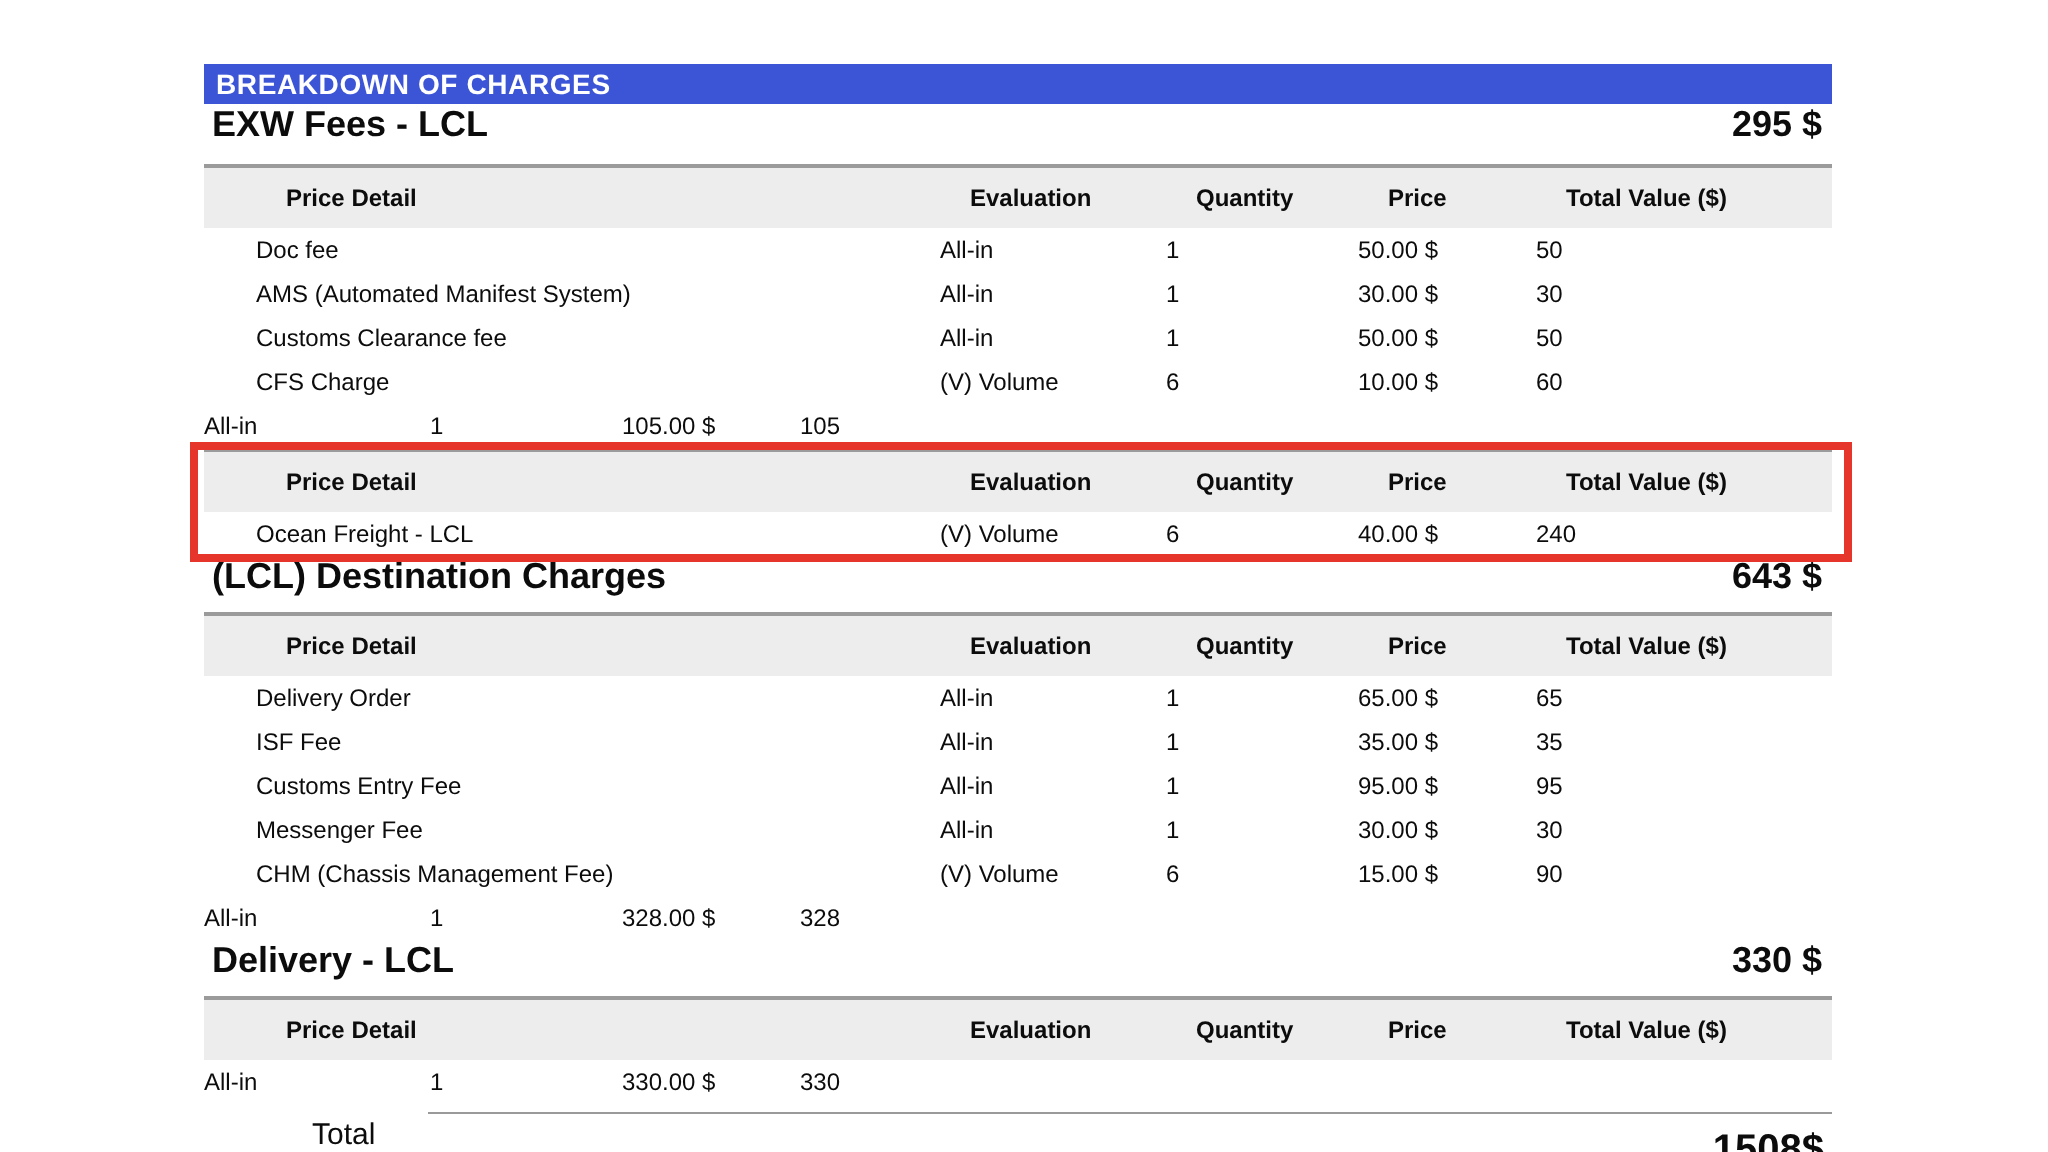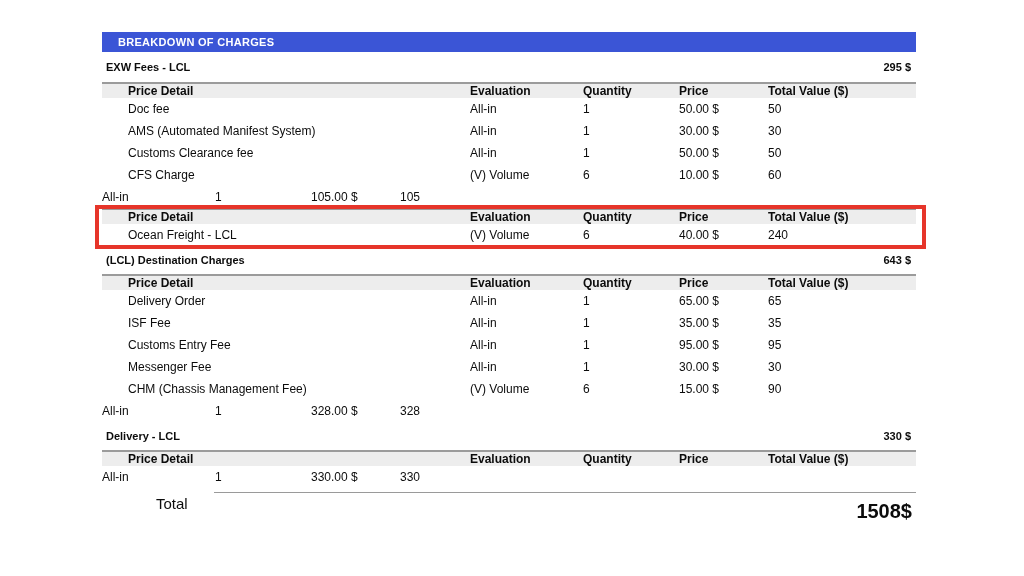--- a/index.html
+++ b/index.html
@@ -3,34 +3,34 @@
 <meta charset="utf-8">
 <style>
   html,body{margin:0;padding:0;background:#fff;}
   .page{
     position:relative;width:1024px;height:576px;background:#ffffff;overflow:hidden;
     font-family:"Liberation Sans","DejaVu Sans",sans-serif;color:#0c0c0c;
   }
   .doc{position:absolute;left:102px;top:32px;width:814px;}
   .title-bar{
     height:20px;line-height:20px;background:var(--header-blue,#3b55d6);
-    color:#ffffff;font-weight:bold;font-size:11px;letter-spacing:.3px;padding-left:16px;
+    color:#ffffff;font-weight:bold;font-size:14px;letter-spacing:.3px;padding-left:6px;
     box-sizing:border-box;
   }
   .section{position:relative;}
   .sec-title{
-    display:flex;justify-content:space-between;align-items:center;
-    height:28px;padding:0 5px 0 4px;font-weight:bold;font-size:11px;
+    display:flex;justify-content:space-between;
+    height:28px;padding:0 5px 0 4px;font-weight:bold;font-size:18px;
   }
   .section.first .sec-title{height:30px;}
   .row{display:flex;align-items:center;height:22px;font-size:12px;}
   .row.head{
-    height:16px;background:var(--band-gray,#ededed);
+    height:32px;background:var(--band-gray,#ededed);
     border-top:2px solid var(--rule-gray,#9b9b9b);
-    font-weight:bold;box-sizing:border-box;
+    font-weight:bold;box-sizing:border-box;padding-left:15px;
   }
   .c1{width:368px;padding-left:26px;box-sizing:border-box;white-space:nowrap;}
   .c2{width:113px;white-space:nowrap;}
   .c3{width:96px;white-space:nowrap;}
   .c4{width:89px;white-space:nowrap;}
   .c5{flex:1;white-space:nowrap;}
   .red-frame{
     position:absolute;left:-7px;right:-10px;top:-3px;bottom:-3px;
     border:4px solid var(--highlight-red,#e6352a);pointer-events:none;z-index:5;
   }

